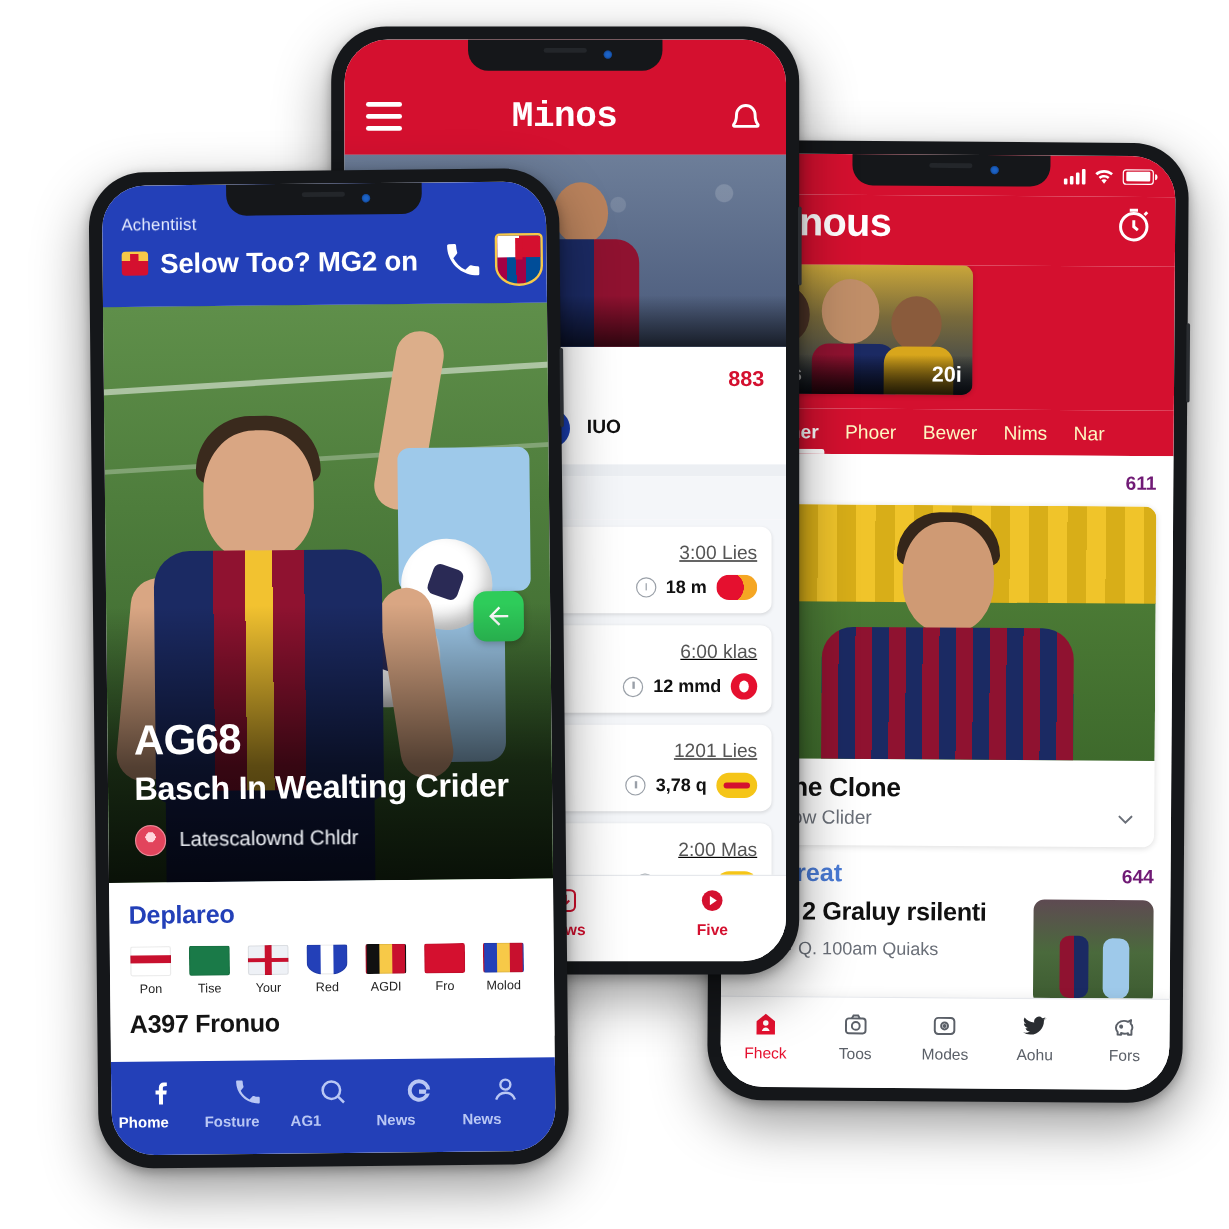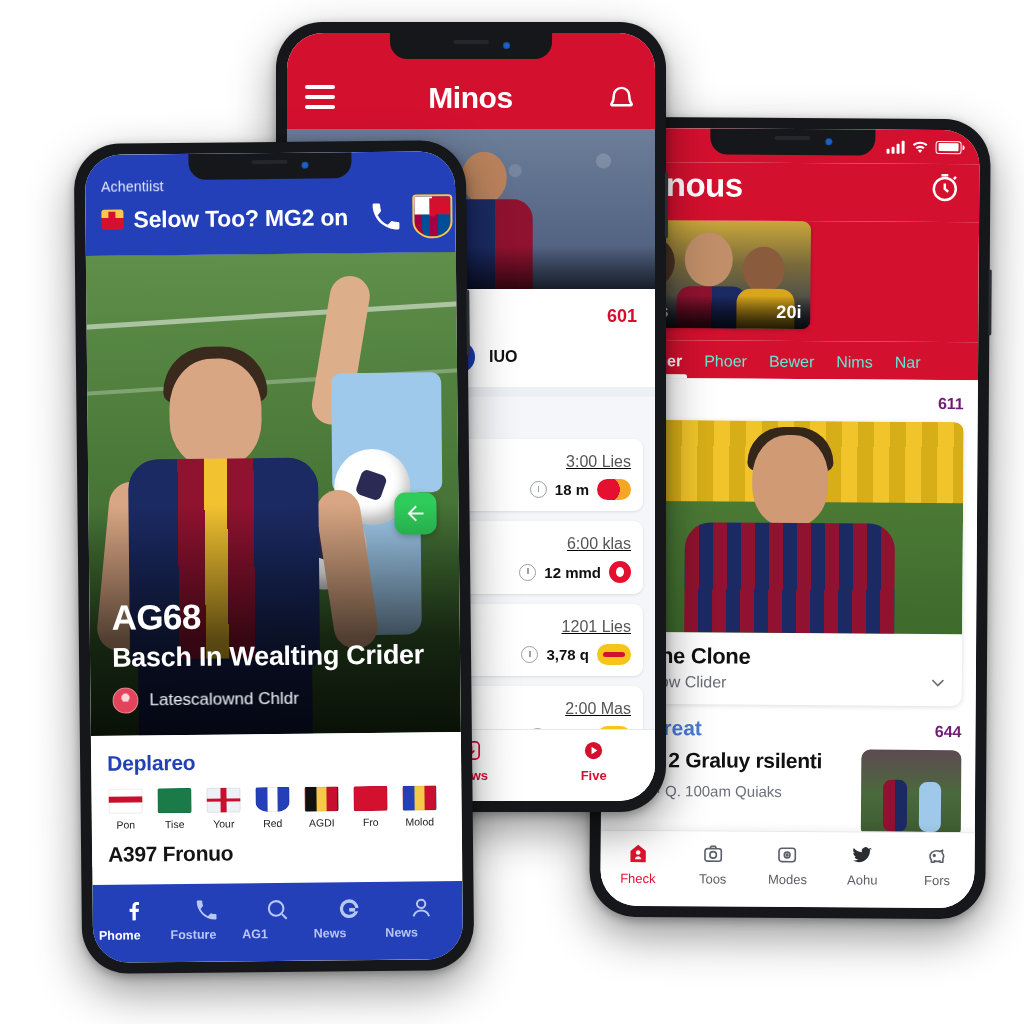--- a/index.html
+++ b/index.html
@@ -237,21 +237,21 @@
   .l-tab span{ font-size:12.5px;font-weight:bold;display:block; }
 
   
   #phone-center {
     left: 276px; top: 22px;
     width: 390px; height: 790px;
     z-index: 20;
   }
   .c-header{
     background:#d4102f;height:96px;display:flex;align-items:flex-end;
-    padding:0 18px 14px 18px;gap:12px;
+    padding:0 18px 14px 18px;gap:12px;font-family:Liberation Mono, monospace;
   }
   .c-burger{ width:30px; }
   .c-burger i{ display:block;height:4px;background:#fff;border-radius:2px;margin-bottom:6px; }
   .c-title{
     flex:1 1 auto;text-align:center;color:#fff;font-size:30px;font-weight:bold;letter-spacing:-.4px;
   }
   .c-bell svg{ width:31px;height:31px;display:block; }
   .c-hero{
     height:160px;position:relative;overflow:hidden;
     background:linear-gradient(180deg,#5a6b86 0%,#3e4d66 100%);
@@ -365,21 +365,21 @@
   .st-label{
     position:absolute;left:0;right:0;bottom:0;padding:6px 9px;
     background:linear-gradient(180deg,rgba(0,0,0,0),rgba(0,0,0,.6));
     color:#fff;font-size:18px;font-weight:bold;
   }
   .st-label.right{ text-align:right; }
   .r-tabs{
     background:#d4102f;display:flex;align-items:flex-end;gap:0;padding:0 12px;height:38px;overflow:hidden;
   }
   .r-tab{
-    color:#5eead4;font-size:16px;padding:0 11px 8px 11px;white-space:nowrap;position:relative;
+    color:#fef9c3;font-size:16px;padding:0 11px 8px 11px;white-space:nowrap;position:relative;
   }
   .r-tab.active{ color:#fff;font-weight:bold; }
   .r-tab.active::after{
     content:"";position:absolute;left:6px;right:6px;bottom:0;height:4px;background:#fff;border-radius:2px 2px 0 0;
   }
   .r-body{ background:#fff;padding:10px 14px 0 14px; }
   .r-sechead{ display:flex;align-items:baseline;margin-bottom:8px; }
   .r-sechead .t{ flex:1 1 auto;font-size:21px;font-weight:bold;color:#111; }
   .r-sechead .t.blue{ color:#4a7bd6; }
   .r-sechead .n{ font-size:16px;font-weight:bold;color:#701a75; }
@@ -590,21 +590,21 @@
       </div>
       <div class="celebrant" id="cel2">
         <div class="hd"></div>
         <div class="torso"></div>
       </div>
       <div class="c-heroCaption">Jatk Huns</div>
     </div>
 
     <div class="c-eto">
       <div class="c-eto-t">eto</div>
-      <div class="c-eto-n">601</div>
+      <div class="c-eto-n">883</div>
     </div>
 
     <div class="c-chips">
       <div class="chip red">b</div>
       <div class="chip out">s</div>
       <div class="chip cloud">◔</div>
       <div class="chip blue">C</div>
       <div class="chip-txt">IUO</div>
     </div>
 

